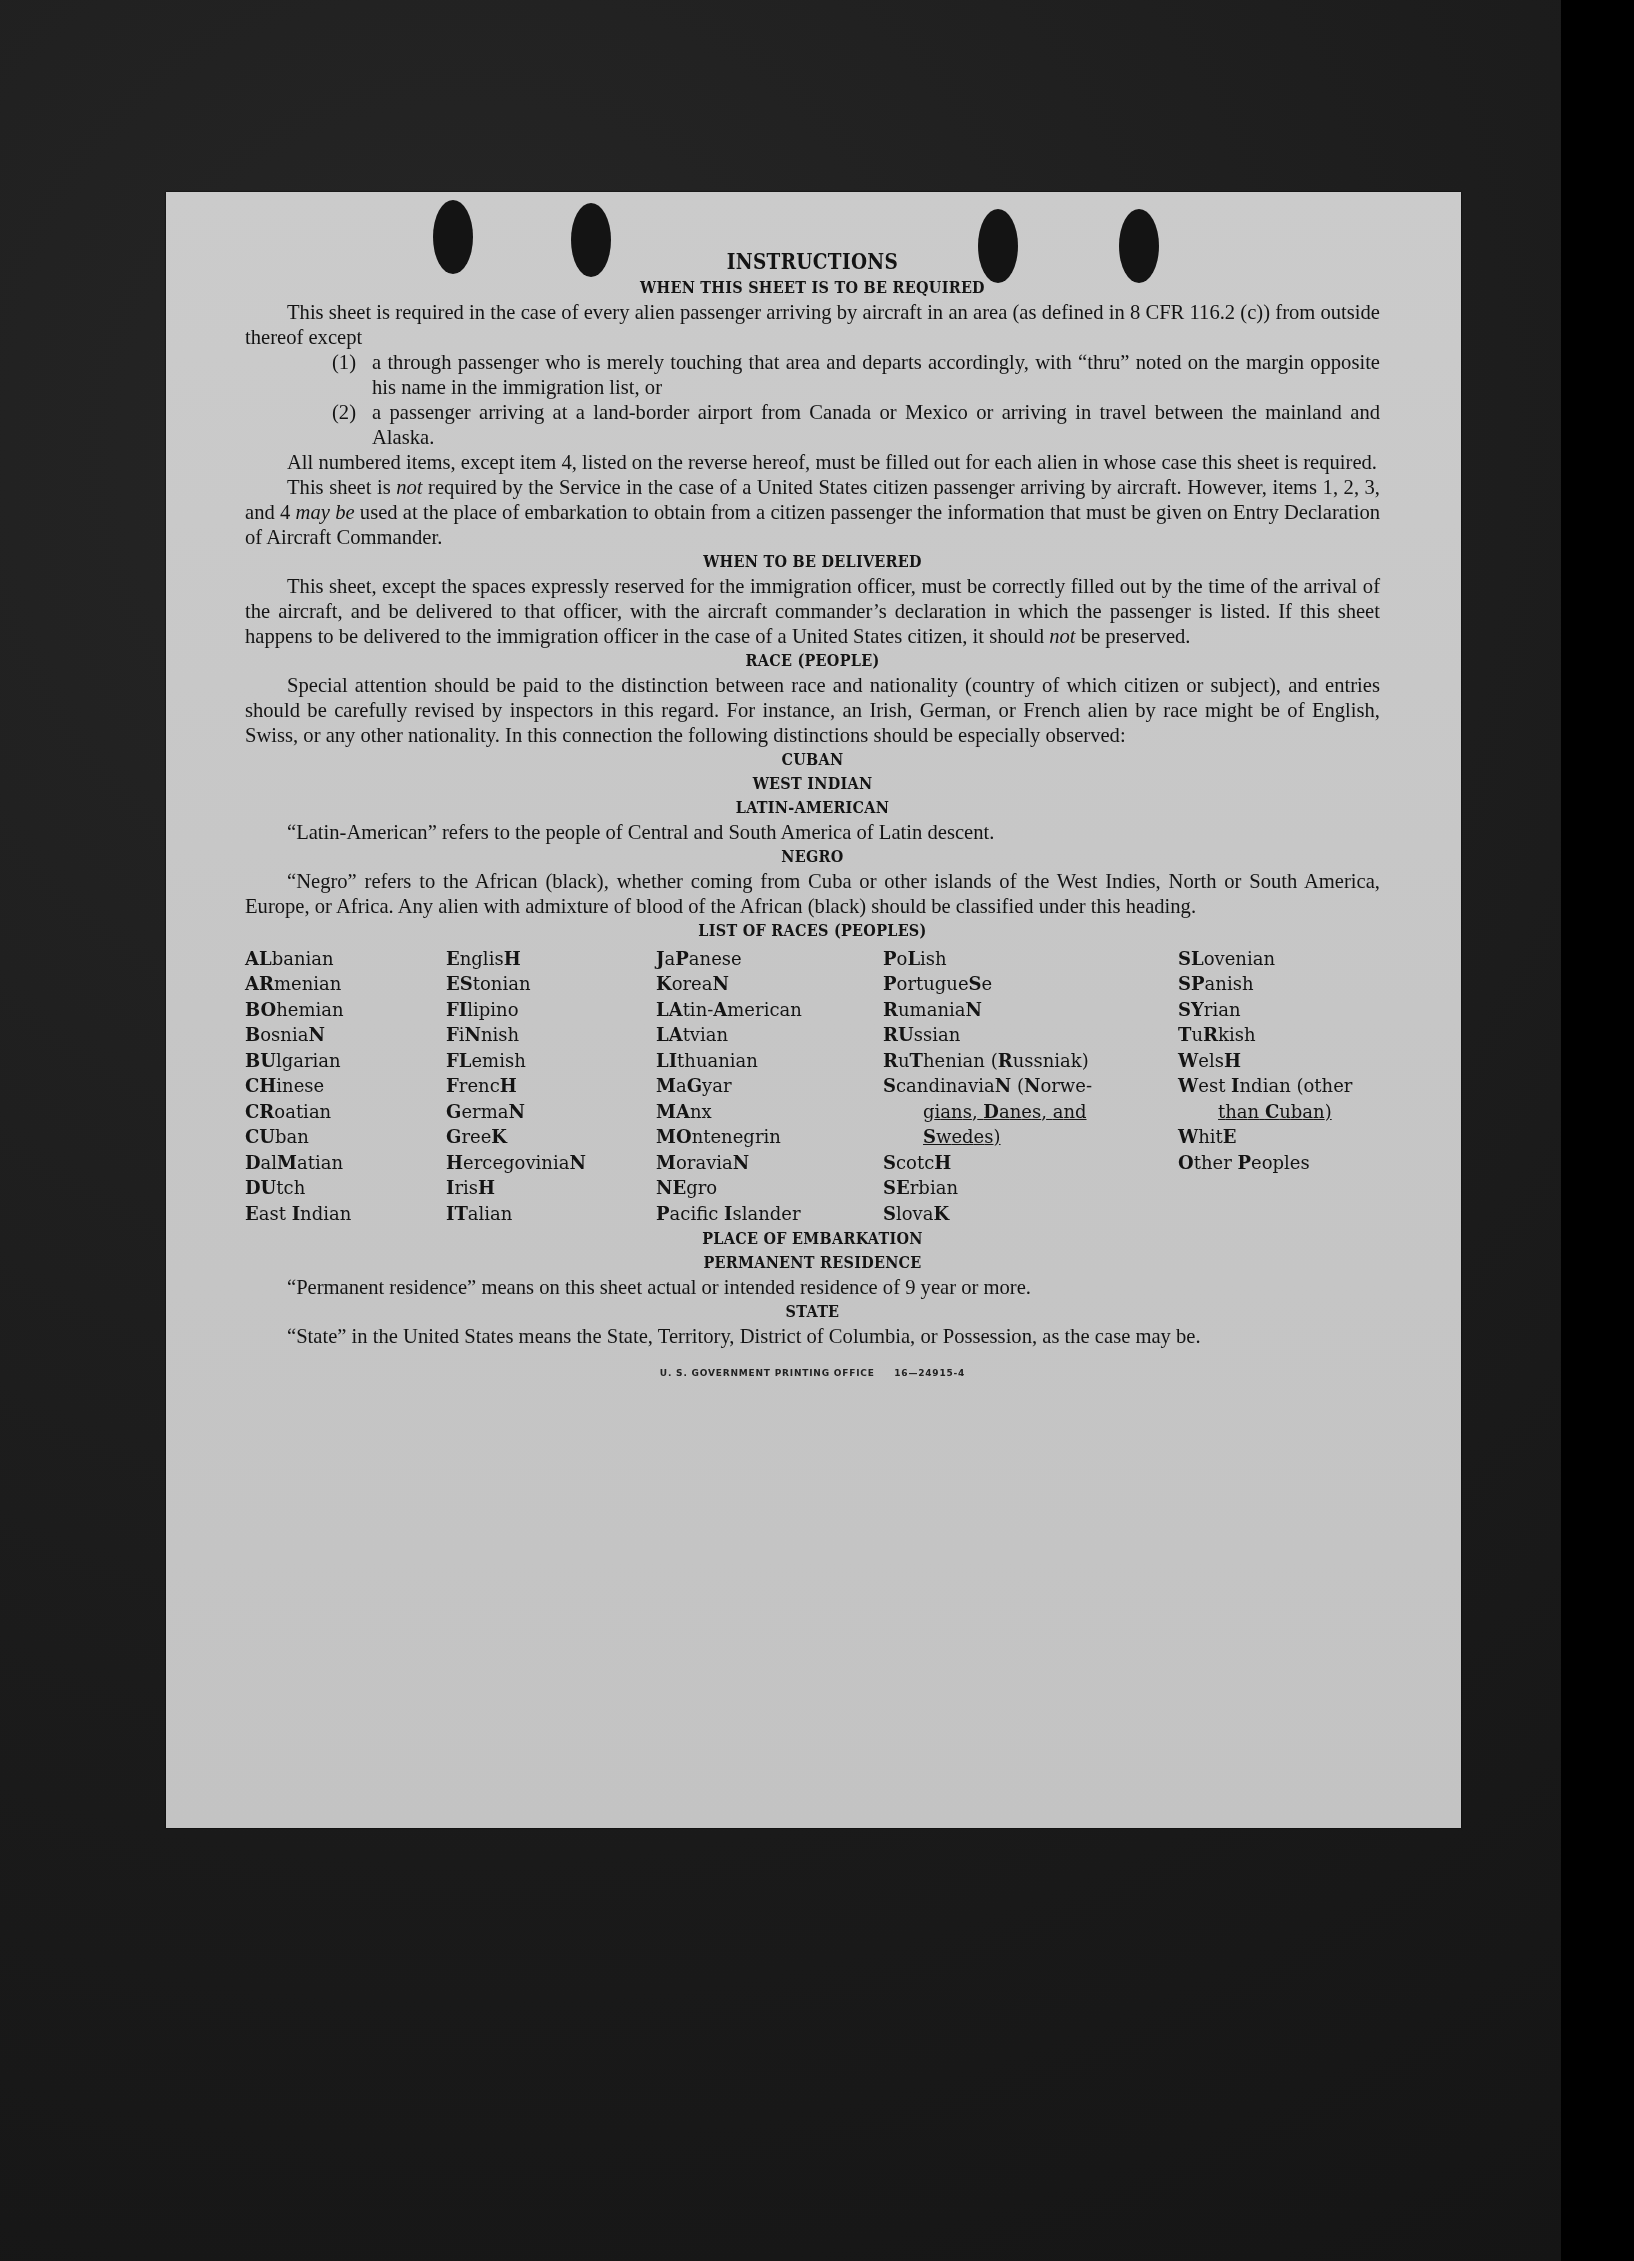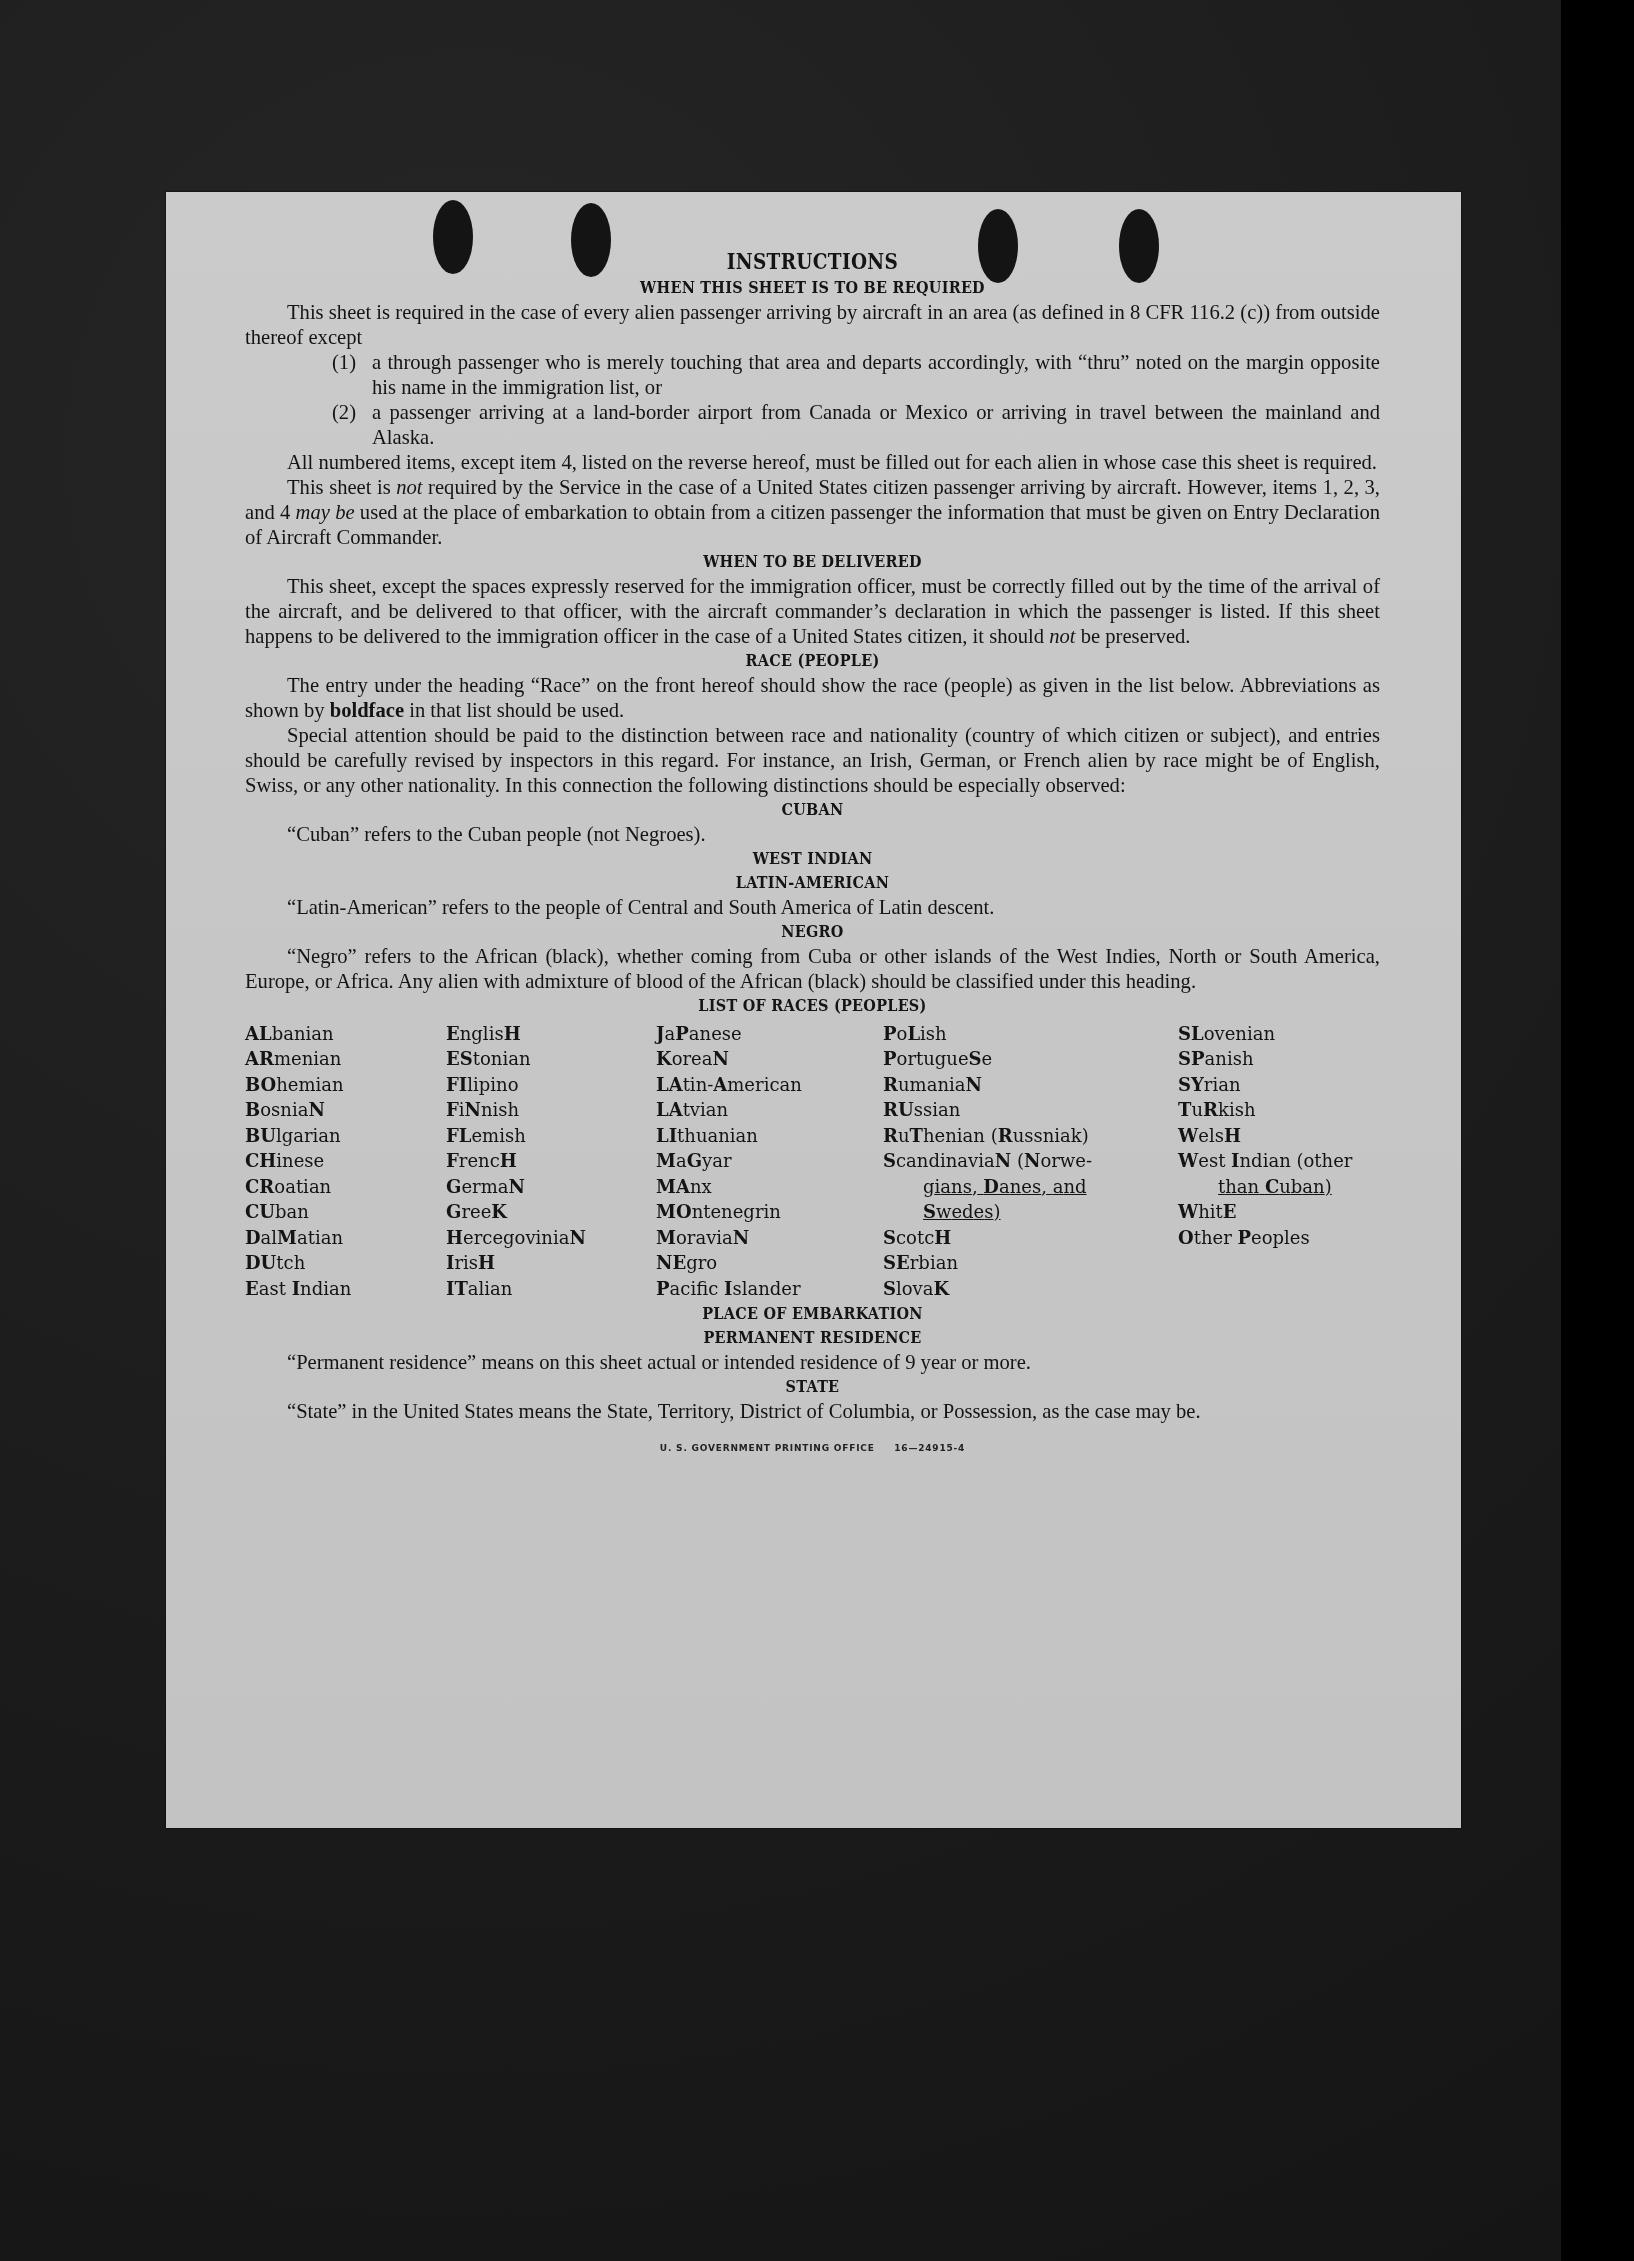--- a/index.html
+++ b/index.html
@@ -80,25 +80,23 @@
     <span class="num">(2)</span>
     <span class="txt">a passenger arriving at a land-border airport from Canada or Mexico or arriving in travel between the mainland and Alaska.</span>
   </div>
   <p class="ind">All numbered items, except item 4, listed on the reverse hereof, must be filled out for each alien in whose case this sheet is required.</p>
   <p class="ind"><span>This sheet is </span><i>not</i><span> required by the Service in the case of a United States citizen passenger arriving by aircraft. However, items 1, 2, 3, and 4 </span><i>may be</i><span> used at the place of embarkation to obtain from a citizen passenger the information that must be given on Entry Declaration of Aircraft Commander.</span></p>
 
   <div class="heading">WHEN TO BE DELIVERED</div>
   <p class="ind"><span>This sheet, except the spaces expressly reserved for the immigration officer, must be correctly filled out by the time of the arrival of the aircraft, and be delivered to that officer, with the aircraft commander’s declaration in which the passenger is listed.  If this sheet happens to be delivered to the immigration officer in the case of a United States citizen, it should </span><i>not</i><span> be preserved.</span></p>
 
   <div class="heading">RACE (PEOPLE)</div>
-  <p class="ind"><span>The entry under the heading “Race” on the front hereof should show the race (people) as given in the list below.  Abbreviations as shown by </span><span class="bold">boldface</span><span> in that list should be used.</span></p>
   <p class="ind">Special attention should be paid to the distinction between race and nationality (country of which citizen or subject), and entries should be carefully revised by inspectors in this regard.  For instance, an Irish, German, or French alien by race might be of English, Swiss, or any other nationality.  In this connection the following distinctions should be especially observed:</p>
 
   <div class="heading">CUBAN</div>
-  <p class="ind">“Cuban” refers to the Cuban people (not Negroes).</p>
 
   <div class="heading">WEST INDIAN</div>
 
   <div class="heading">LATIN-AMERICAN</div>
   <p class="ind">“Latin-American” refers to the people of Central and South America of Latin descent.</p>
 
   <div class="heading">NEGRO</div>
   <p class="ind">“Negro” refers to the African (black), whether coming from Cuba or other islands of the West Indies, North or South America, Europe, or Africa.  Any alien with admixture of blood of the African (black) should be classified under this heading.</p>
 
   <div class="heading">LIST OF RACES (PEOPLES)</div>

